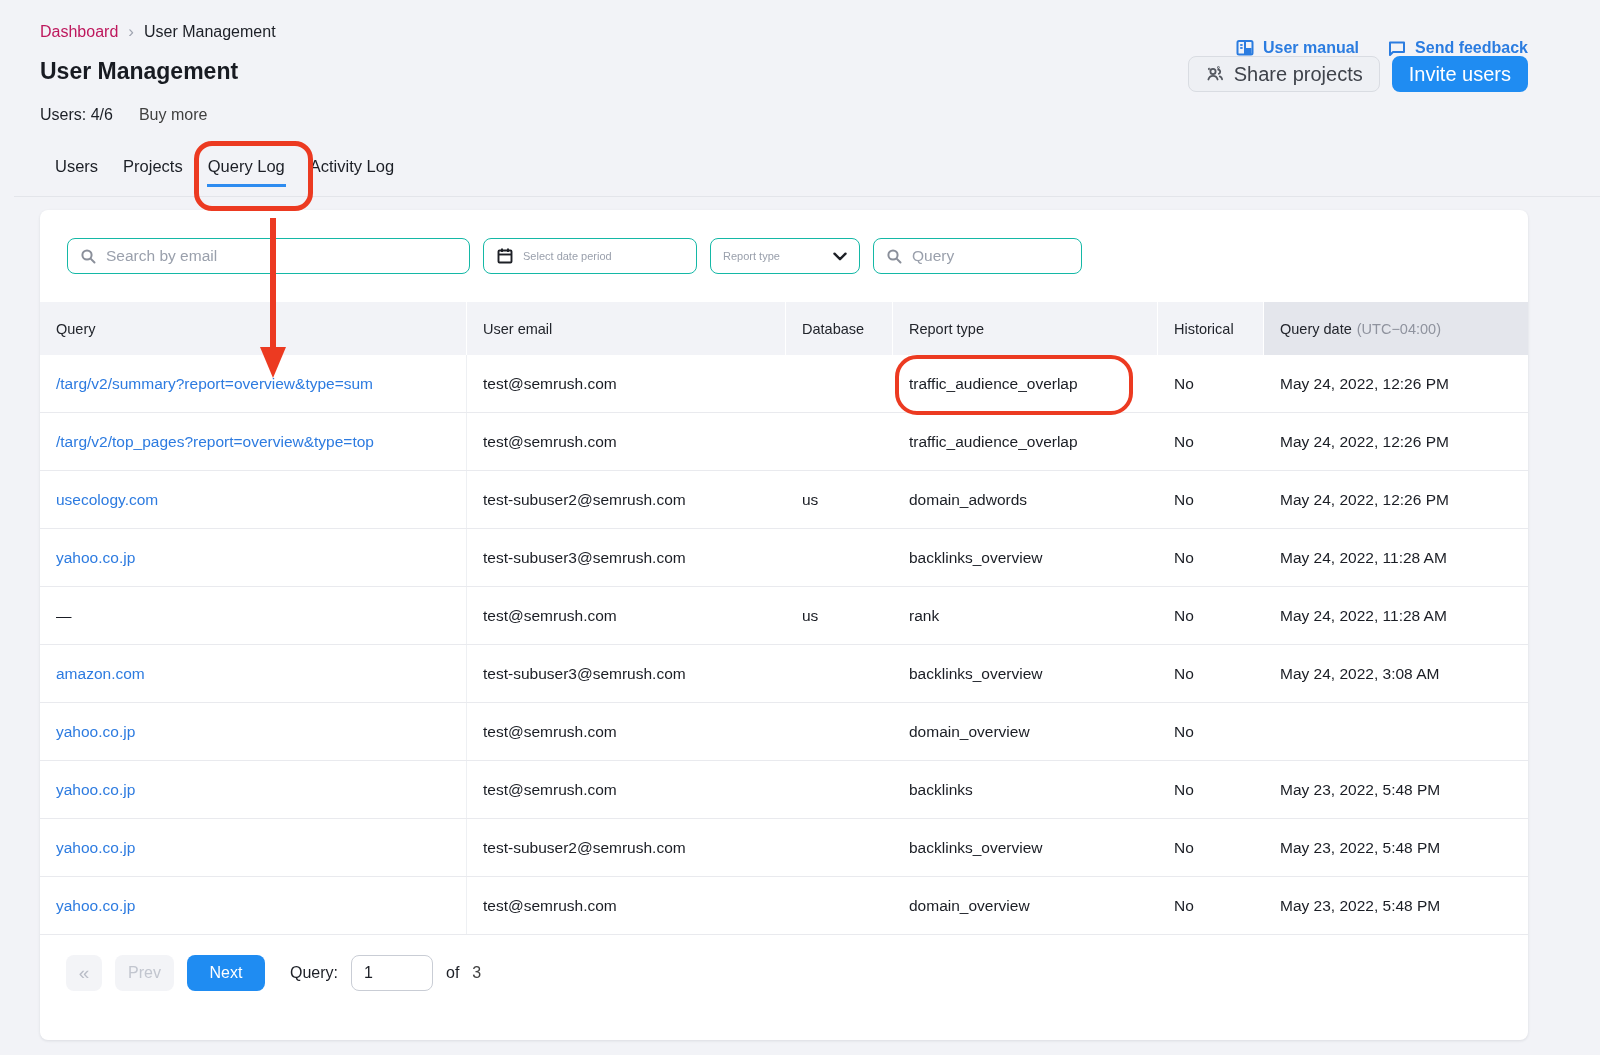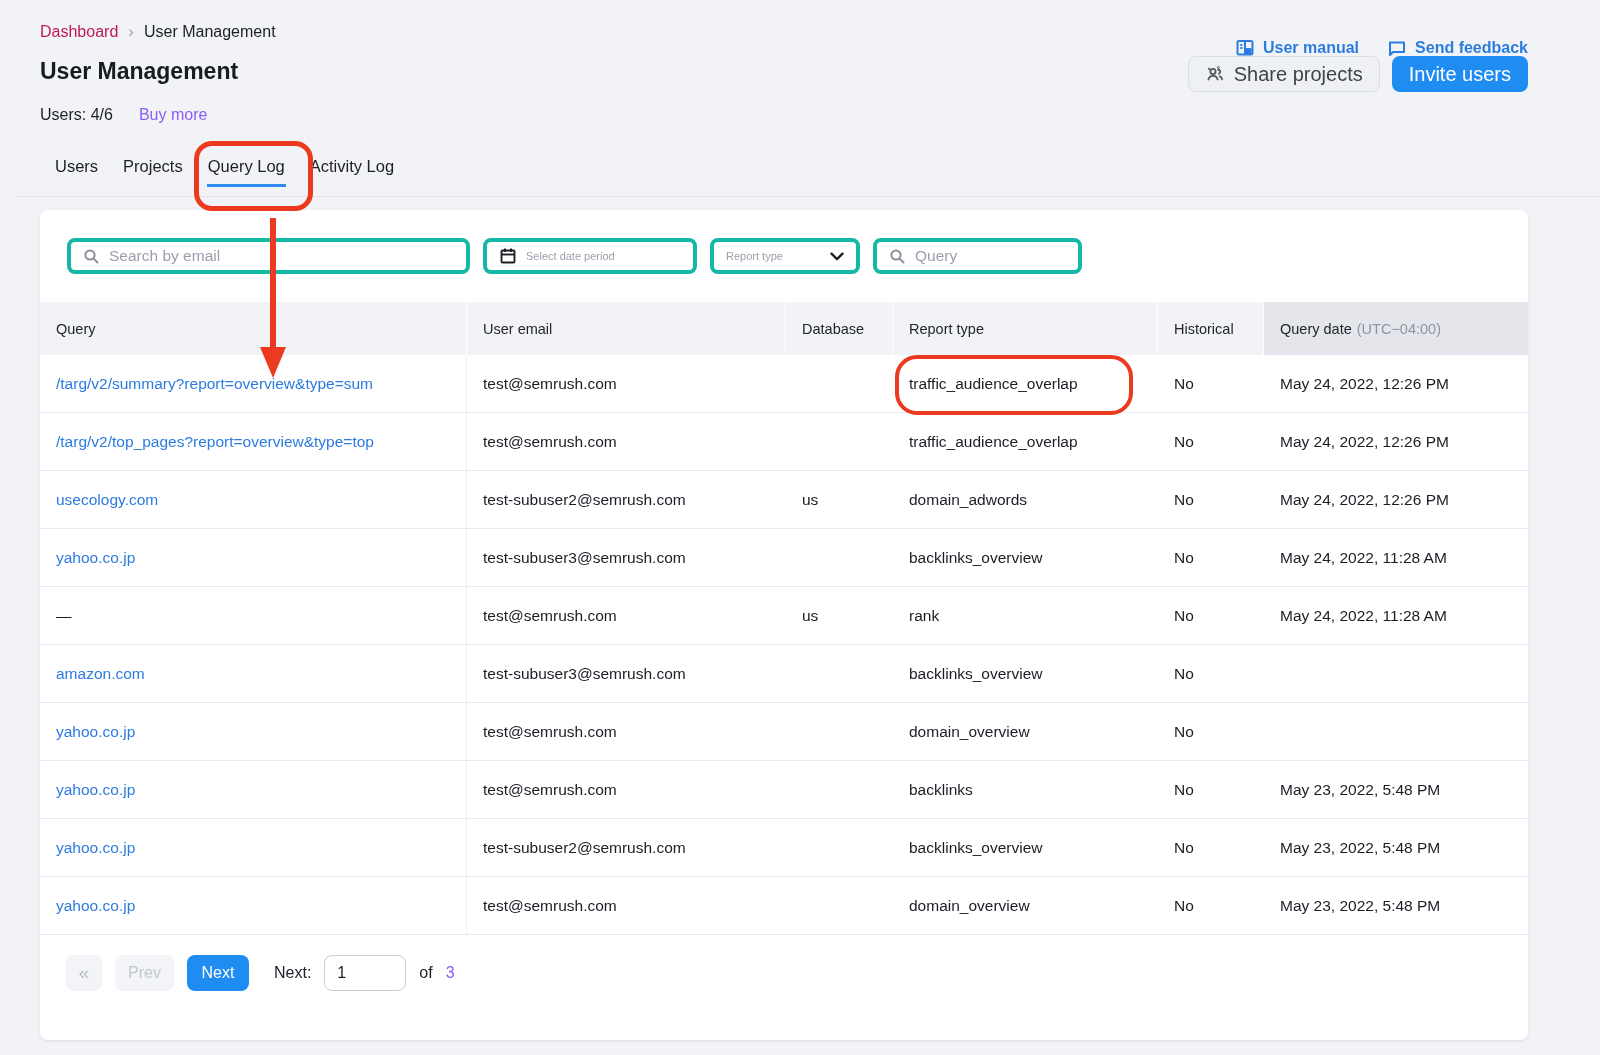--- a/index.html
+++ b/index.html
@@ -8,40 +8,40 @@
   .page { position:relative; width:1600px; height:1055px; background:#f2f3f7; overflow:hidden; }
 
   
   .breadcrumb { position:absolute; left:40px; top:22px; font-size:16px; display:flex; align-items:center; gap:10px; }
   .crumb-root { color:#be185d; cursor:pointer; }
   .crumb-sep { color:#a0a5b1; font-size:17px; }
   .crumb-current { color:#1c1f26; }
   .page-title { position:absolute; left:40px; top:58px; font-size:23px; font-weight:700; color:#181b22; }
   .users-line { position:absolute; left:40px; top:106px; font-size:16px; display:flex; gap:26px; }
   .users-count { color:#1c1f26; }
-  .link { color:#8b5cf6; cursor:pointer; }
+  .link { color:#404040; cursor:pointer; }
 
   .top-links { position:absolute; top:38px; right:72px; display:flex; gap:28px; font-size:16px;font-weight:bold; }
   .icon-link { display:flex; align-items:center; gap:8px; color:#2b7ce0; cursor:pointer; }
   .top-buttons { position:absolute; top:56px; right:72px; display:flex; gap:12px; }
   .btn { height:36px; border-radius:8px; display:inline-flex; align-items:center; justify-content:center; font-size:20px; cursor:pointer; }
   .btn-secondary { background:#eef0f4; border:1px solid #d9dce2; color:#3f434b; padding:0 16px; gap:9px; }
   .btn-primary { background:#1f8cf2; color:#fff; padding:12px 17px; border:none; }
 
   
   .tabbar { position:absolute; left:14px; top:155px; width:100%; height:42px; border-bottom:1px solid #e3e5ea; }
   .tabs { display:flex; gap:23px; margin-left:40px; }
   .tab { font-size:16.5px; color:#1c1f26; padding:2px 1px 8px; border-bottom:3px solid transparent; cursor:pointer; }
   .tab.active { border-bottom-color:#2e8cf0; }
 
   
   .card { position:absolute; left:40px; top:210px; width:1488px; height:830px; background:#fff; border-radius:8px; box-shadow:0 1px 3px rgba(24,28,40,.10); }
 
   .filters { display:flex; gap:13px; padding:28px 26px 28px 27px; }
-  .field { height:36px; border:4px solid #14b8a6; border-radius:8px; background:#fff; display:flex; align-items:center; padding:0 12px; gap:9px; }
+  .field { height:36px; border:1px solid #14b8a6; border-radius:8px; background:#fff; display:flex; align-items:center; padding:0 12px; gap:9px; }
   .field input { border:none; outline:none; font-size:15.5px; color:#1c1f26; width:100%; font-family:inherit; background:transparent; }
   .field input::placeholder { color:#9aa0ac; }
   .f-search { width:403px; }
   .f-date { width:214px; cursor:pointer; }
   .f-report { width:150px; cursor:pointer; justify-content:space-between; }
   .f-query { width:209px; }
   .field-label { font-size:11px; color:#9aa0ac; white-space:nowrap; }
 
   
   .thead { display:flex; height:53px; }
@@ -58,21 +58,21 @@
   .trow { display:flex; height:58px; border-bottom:1px solid #e9eaee; }
   .tcell { display:flex; align-items:center; padding-left:16px; font-size:15.5px; color:#1a1d24; white-space:nowrap; overflow:hidden; }
   .tcell.col-query { border-right:1px solid #eef0f3; padding-right:0; }
   .cell-link { color:#2d7be0; cursor:pointer; overflow:hidden; white-space:nowrap; }
 
   
   .pagination { display:flex; align-items:center; padding:20px 26px; gap:13px; font-size:16px; }
   .pg-btn { height:36px; border-radius:8px; display:inline-flex; align-items:center; justify-content:center; font-size:16px; }
   .pg-first { width:36px; background:#f3f4f7; color:#b9bdc7; font-size:19px; cursor:default; }
   .pg-prev { width:59px; background:#f3f4f7; color:#c2c6cf; cursor:default; }
-  .pg-next { width:62px; background:#1f8cf2; color:#fff; cursor:pointer; }
+  .pg-next { width:78px; background:#1f8cf2; color:#fff; cursor:pointer; }
   .pg-label { margin-left:12px; color:#1c1f26; }
   .pg-input { width:82px; height:36px; border:1px solid #c9cdd5; border-radius:8px; font-size:16px; padding:0 12px; font-family:inherit; color:#1c1f26; outline:none; }
   .pg-of { color:#1c1f26; }
 
   
   .ann { position:absolute; pointer-events:none; }
   .ann-rect-tab { left:194px; top:141px; width:119px; height:70px; border:5px solid #ec3a21; border-radius:18px; }
   .ann-rect-report { left:895px; top:355px; width:238px; height:60px; border:4px solid #ec3a21; border-radius:22px; }
   .ann-arrow { left:256px; top:214px; }
 
@@ -248,20 +248,21 @@
           <div class="tcell col-date">May 24, 2022, 11:28 AM</div>
         </div>
         <div class="trow">
           <div class="tcell col-query">
             <span class="cell-link">amazon.com</span>
           </div>
           <div class="tcell col-email">test-subuser3@semrush.com</div>
           <div class="tcell col-database"></div>
           <div class="tcell col-report">backlinks_overview</div>
           <div class="tcell col-historical">No</div>
+          <div class="tcell col-date">May 24, 2022, 3:08 AM</div>
         </div>
         <div class="trow">
           <div class="tcell col-query">
             <span class="cell-link">yahoo.co.jp</span>
           </div>
           <div class="tcell col-email">test@semrush.com</div>
           <div class="tcell col-database"></div>
           <div class="tcell col-report">domain_overview</div>
           <div class="tcell col-historical">No</div>
         </div>
@@ -294,21 +295,21 @@
           <div class="tcell col-report">domain_overview</div>
           <div class="tcell col-historical">No</div>
           <div class="tcell col-date">May 23, 2022, 5:48 PM</div>
         </div>
       </div>
 
     <div class="pagination">
       <div class="pg-btn pg-first">«</div>
       <div class="pg-btn pg-prev">Prev</div>
       <div class="pg-btn pg-next">Next</div>
-      <span class="pg-label">Next:</span>
+      <span class="pg-label">Query:</span>
       <input class="pg-input" type="text" value="1" style="">
       <span class="pg-of">of</span>
       <span class="link">3</span>
     </div>
   </div>
 
   <div class="ann ann-rect-tab"></div>
   <div class="ann ann-arrow">
     <svg width="34" height="168" viewBox="0 0 34 168">
         <line x1="17" y1="4" x2="17" y2="136" stroke="#ec3a21" stroke-width="6"></line>

